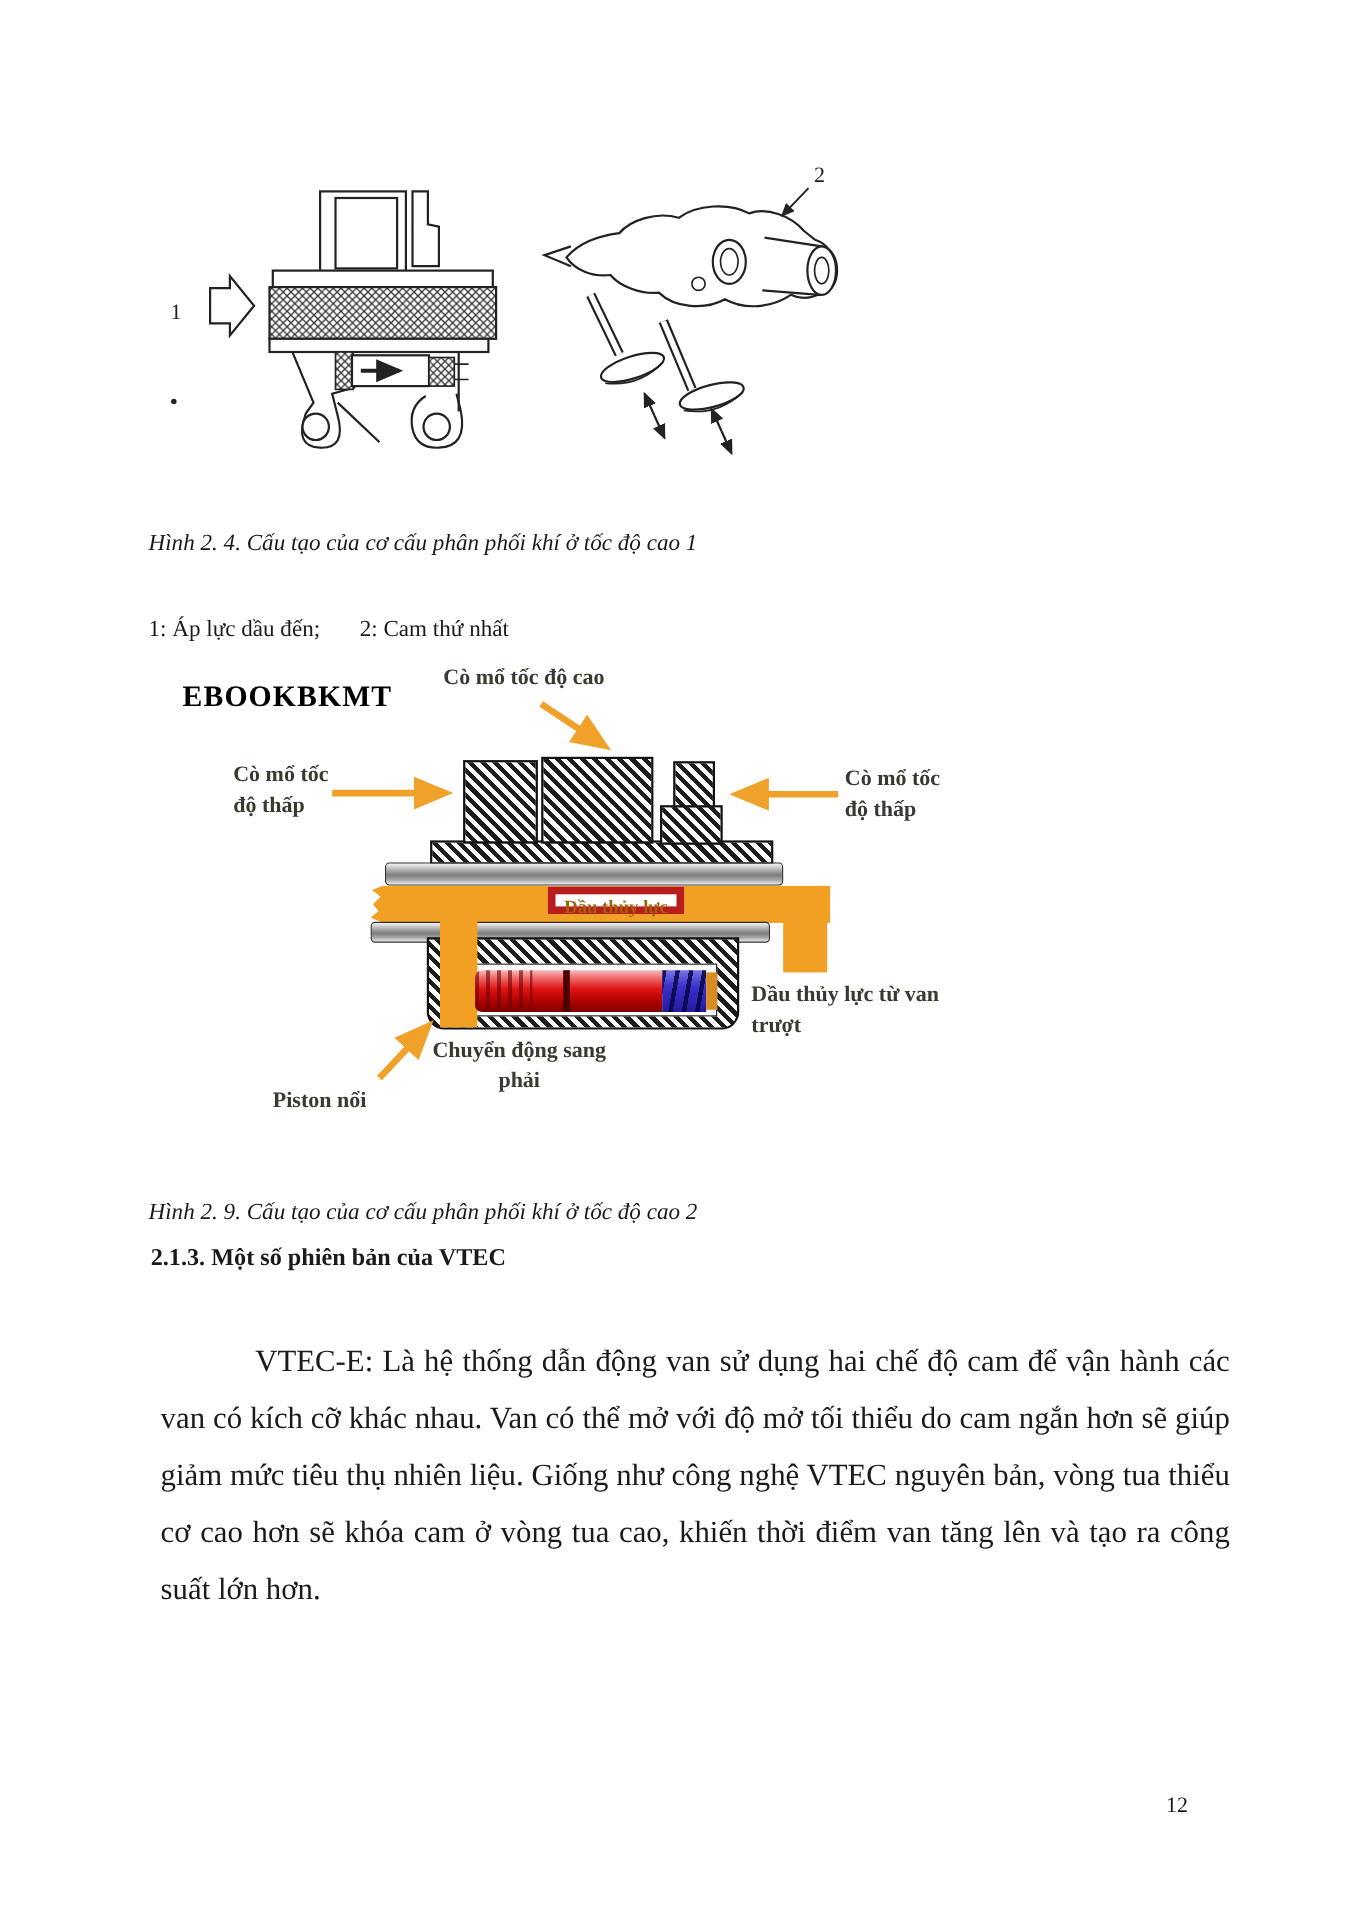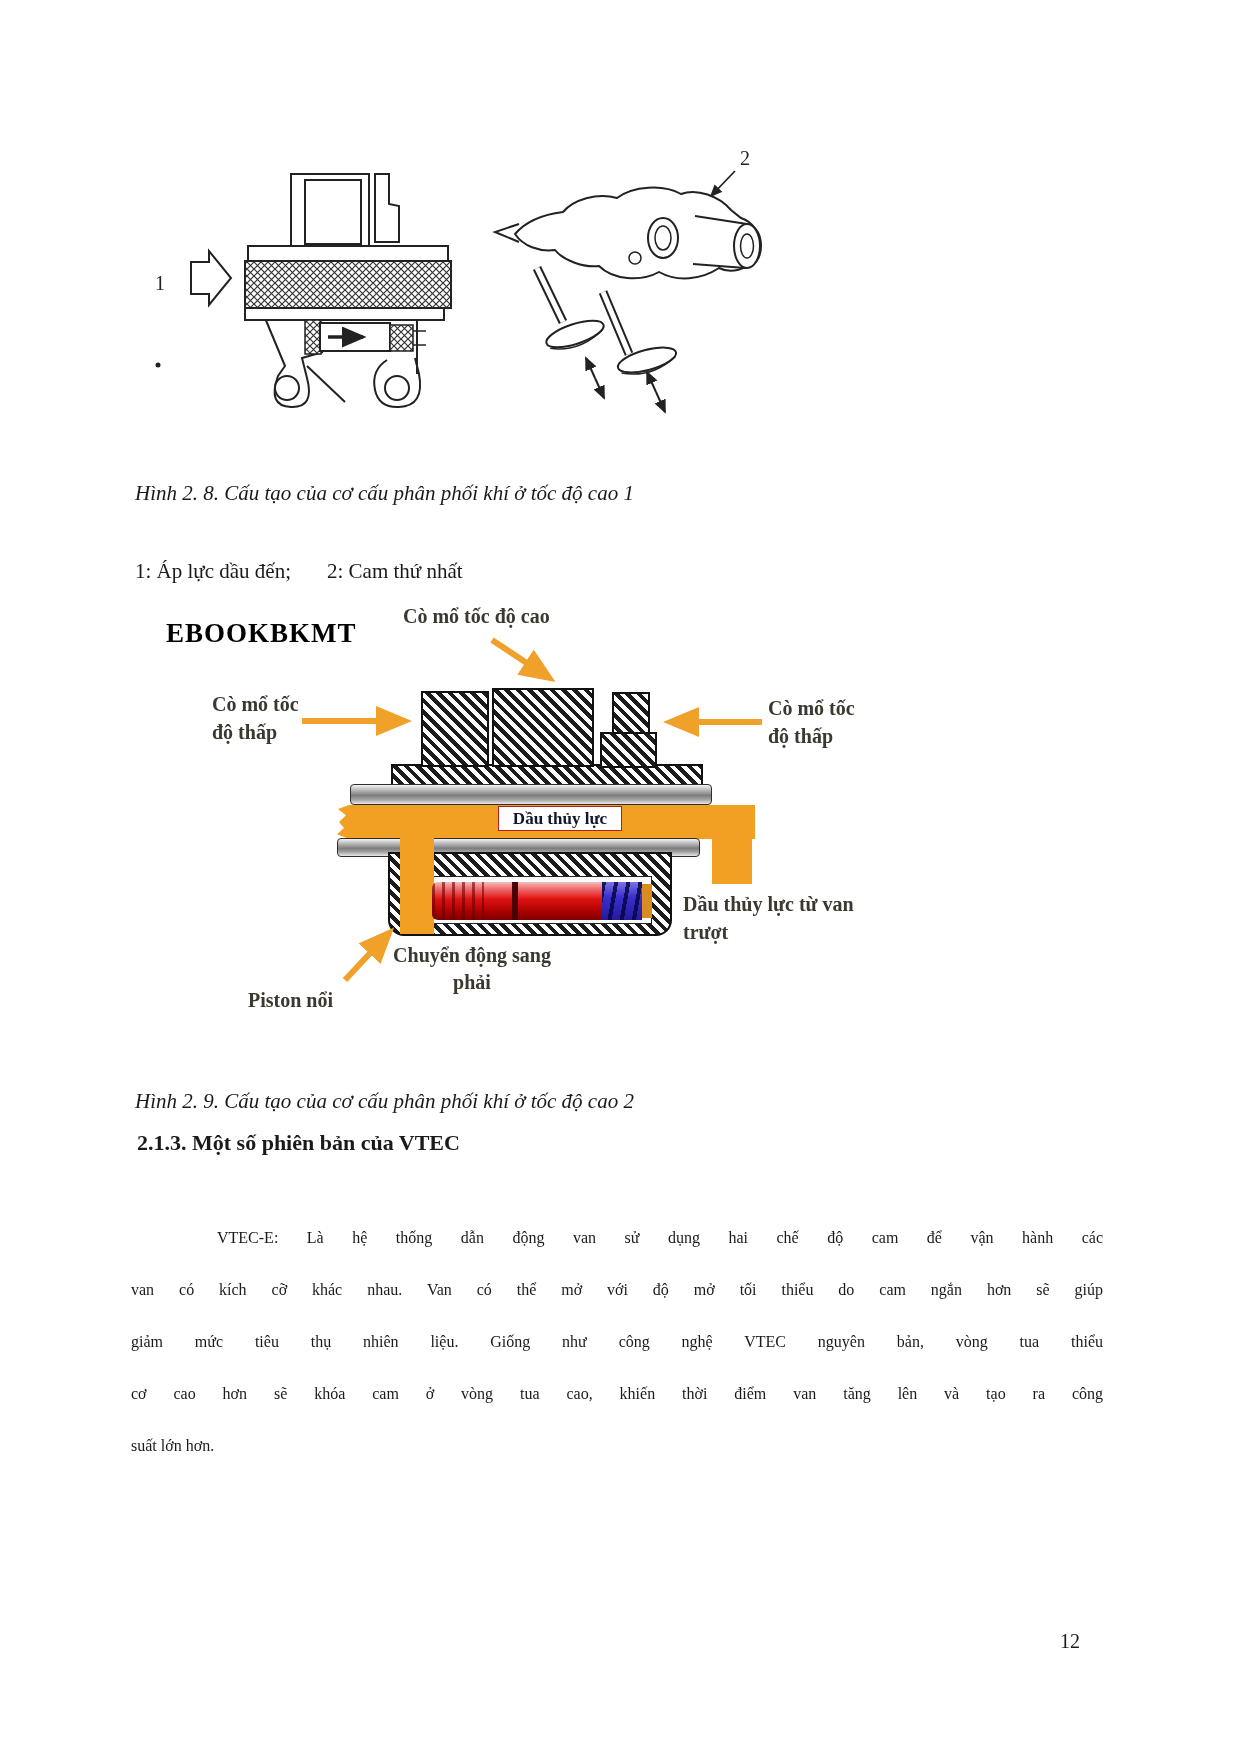--- a/index.html
+++ b/index.html
@@ -13,34 +13,34 @@
   .fig1 text{font:20px "Liberation Serif", serif;fill:#222;}
   
   .fig2{position:absolute;left:150px;top:560px;width:950px;height:470px;}
   .fig2 .abs{position:absolute;}
   .hatch{background:repeating-linear-gradient(45deg,#ffffff 0 4px,#1c1c1c 4px 8px);border:2px solid #111;box-sizing:border-box;}
   .graybar{background:linear-gradient(180deg,#f4f4f4 0%,#bdbdbd 25%,#7d7d7d 55%,#a6a6a6 78%,#eaeaea 100%);border:1px solid #2e2e2e;border-radius:4px;box-sizing:border-box;}
   .orange{background:#F2A024;}
   .band{clip-path:polygon(12px 0,100% 0,100% 100%,12px 100%,0 86%,7px 68%,2px 50%,9px 30%,1px 12%);}
   .dlabel{position:absolute;font-weight:bold;color:#3B382F;font-size:20px;line-height:28px;}
   .watermark{position:absolute;left:16px;top:58px;font-weight:bold;font-size:27px;letter-spacing:1px;color:#000000;}
-  .oilbox{position:absolute;background:#fff;border:1px solid #b91c1c;color:#0f172a;font-weight:bold;font-size:17px;text-align:center;line-height:24px;box-sizing:border-box;}
+  .oilbox{position:absolute;background:#fff;border:7px solid #b91c1c;color:#a16207;font-weight:bold;font-size:17px;text-align:center;line-height:24px;box-sizing:border-box;}
   .cavity{position:absolute;background:#fdfdfd;border:1px solid #222;box-sizing:border-box;}
   .piston{position:absolute;background:linear-gradient(180deg,#f5bcbc 0%,#ef6d6d 18%,#e01212 45%,#a50000 80%,#7e0000 100%);border-radius:6px 0 0 6px;}
   .ridges{position:absolute;left:0;top:0;bottom:0;width:52px;background:repeating-linear-gradient(90deg,rgba(110,0,0,.6) 0 3px,rgba(255,255,255,0) 3px 10px);border-radius:6px 0 0 6px;}
   .ring{position:absolute;top:0;bottom:0;width:6px;background:#4a0000;}
   .spring{position:absolute;background:linear-gradient(180deg,#7a74e8,#3a2fc9 40%,#241a9e);overflow:hidden;}
   .spring:before{content:"";position:absolute;inset:0;background:repeating-linear-gradient(100deg,rgba(8,4,70,.85) 0 4px,transparent 4px 12px);}
   .fig2 svg{position:absolute;left:0;top:0;width:950px;height:470px;pointer-events:none;}
   
   .caption{position:absolute;left:135px;width:980px;font-style:italic;font-size:21px;}
   .legend{position:absolute;left:135px;width:980px;font-size:21px;}
   .legend .gap{margin-left:36px;}
   .heading{position:absolute;left:135px;width:980px;font-weight:bold;font-size:22px;}
-  .para{position:absolute;left:131px;top:1212px;width:972px;font-size:16px;}
+  .para{position:absolute;left:146px;top:1212px;width:972px;font-size:28px;}
   .pline{height:52px;line-height:52px;text-align:justify;text-align-last:justify;white-space:normal;}
   .pline.first{padding-left:86px;width:886px;}
   .pline.last{text-align:left;text-align-last:left;}
   .pagenum{position:absolute;left:1060px;top:1630px;font-size:20px;}
 </style>
 </head>
 <body>
 
 <div class="page">
 
@@ -112,21 +112,21 @@
       <line x1="460" y1="270" x2="451" y2="250" marker-end="url(#mA)"></line>
       <line x1="460" y1="270" x2="469" y2="290" marker-end="url(#mA)"></line>
       <line x1="521" y1="284" x2="512" y2="264" marker-end="url(#mA)"></line>
       <line x1="521" y1="284" x2="530" y2="304" marker-end="url(#mA)"></line>
     </g>
 
     <line x1="600" y1="63" x2="576" y2="88" stroke="#222" stroke-width="1.8" marker-end="url(#mA)"></line>
     <text x="605" y="57">2</text>
   </svg>
 
-  <p class="caption" style="top:460px;">Hình 2. 8. Cấu tạo của cơ cấu phân phối khí ở tốc độ cao 1</p>
+  <p class="caption" style="top:460px;">Hình 2. 4. Cấu tạo của cơ cấu phân phối khí ở tốc độ cao 1</p>
   <p class="legend" style="top:538px;"><span>1: Áp lực dầu đến;</span><span class="gap">2: Cam thứ nhất</span></p>
 
   <div class="fig2">
     <div class="watermark">EBOOKBKMT</div>
 
     <div class="abs hatch" style="left:241px;top:204px;width:312px;height:22px;"></div>
     <div class="abs hatch" style="left:271px;top:131px;width:68px;height:76px;"></div>
     <div class="abs hatch" style="left:342px;top:128px;width:102px;height:79px;"></div>
     <div class="abs hatch" style="left:462px;top:132px;width:38px;height:44px;"></div>
     <div class="abs hatch" style="left:450px;top:172px;width:57px;height:36px;"></div>

